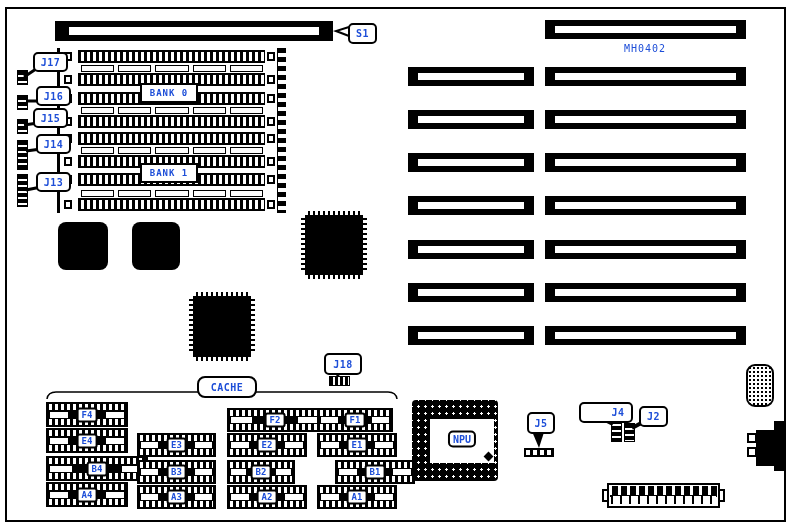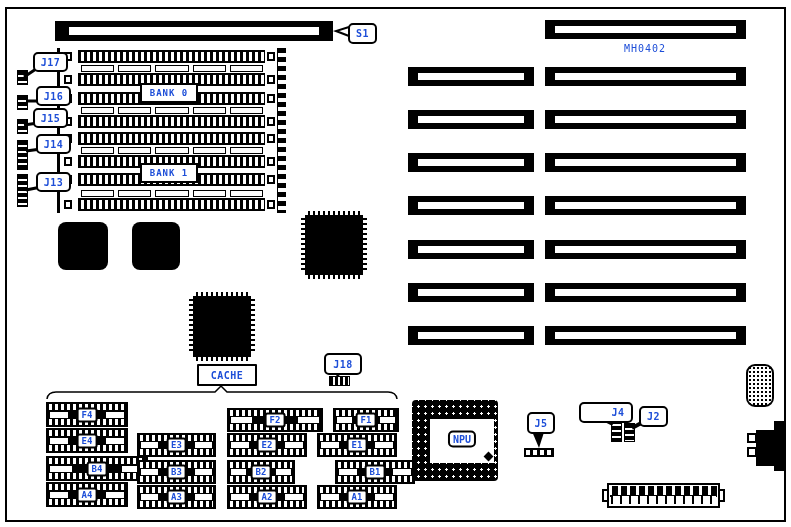--- a/index.html
+++ b/index.html
@@ -198,21 +198,21 @@
   </div>
   <div class="abs qfp" style="left:189px;top:292px;width:66px;height:69px;">
     <div class="body"></div>
       <div class="pt"></div>
       <div class="pb"></div>
       <div class="pl"></div>
       <div class="pr"></div>
   </div>
 
 
-  <div class="abs callout" style="left:197px;top:364px;width:56px;height:18px;border-radius:1px;">
+  <div class="abs callout" style="left:197px;top:376px;width:56px;height:18px;border-radius:8px;">
       <span>CACHE</span>
     </div>
 
   <div class="abs callout" style="left:324px;top:353px;width:34px;height:18px;">
       <span>J18</span>
     </div>
   <div class="abs" style="left:329px;top:376px;width:19px;height:8px;border:1px solid #000;
        background:repeating-linear-gradient(90deg,#000 0 3px,#fff 3px 5px);"></div>
 
   <div id="npu" class="abs">
@@ -355,21 +355,21 @@
     <div class="dip" style="left: 227px; top: 460px; width: 68px; height: 24px;">
       <i class="bar l"></i>
       <i class="bar r"></i>
       <span class="lbl">B2</span>
     </div>
     <div class="dip" style="left: 227px; top: 485px; width: 80px; height: 24px;">
       <i class="bar l"></i>
       <i class="bar r"></i>
       <span class="lbl">A2</span>
     </div>
-    <div class="dip" style="left: 317px; top: 408px; width: 66px; height: 24px; margin-left: 16px;">
+    <div class="dip" style="left: 317px; top: 408px; width: 76px; height: 24px;">
       <i class="bar l"></i>
       <i class="bar r"></i>
       <span class="lbl">F1</span>
     </div>
     <div class="dip" style="left: 317px; top: 433px; width: 80px; height: 24px;">
       <i class="bar l"></i>
       <i class="bar r"></i>
       <span class="lbl">E1</span>
     </div>
     <div class="dip" style="left: 335px; top: 460px; width: 80px; height: 24px;">

